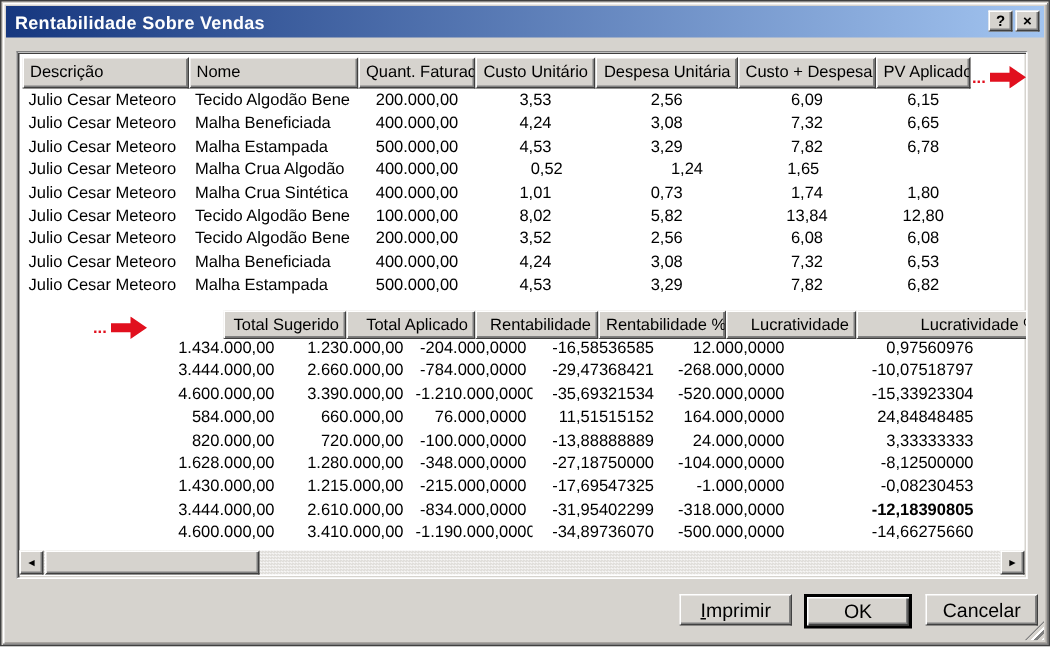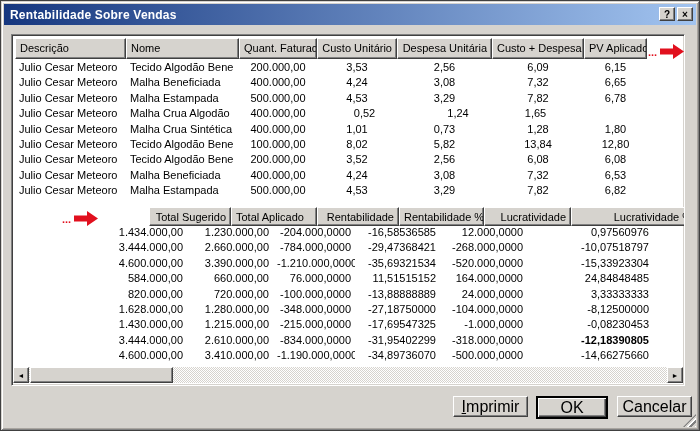--- a/index.html
+++ b/index.html
@@ -32,21 +32,21 @@
     background-size:2px 2px;}
   .sbtn{position:absolute;top:0;width:16px;height:16px;background:#D6D3CE;border:1px solid;
     border-color:#FFFFFF #404040 #404040 #FFFFFF;box-shadow:inset -1px -1px 0 #808080;
     box-sizing:border-box;font-size:7px;line-height:13px;text-align:center;color:#000;padding:0;}
   .sbtn.left{left:0;} .sbtn.right{right:0;}
   .sthumb{position:absolute;top:0;left:17px;width:143px;height:16px;background:#D6D3CE;
     border:1px solid;border-color:#FFFFFF #404040 #404040 #FFFFFF;
     box-shadow:inset -1px -1px 0 #808080;box-sizing:border-box;}
   .pushbtn{position:absolute;background:#D6D3CE;border:1px solid;
     border-color:#FFFFFF #404040 #404040 #FFFFFF;box-shadow:inset -1px -1px 0 #808080;
-    box-sizing:border-box;font-family:"Liberation Sans",sans-serif;font-size:16px;color:#000;
+    box-sizing:border-box;font-family:"Liberation Sans",sans-serif;font-size:13px;color:#000;
     text-align:center;padding:0;}
   .pushbtn span{display:block;line-height:19px;}
   .pushbtn.default{border:2px solid #000;box-shadow:inset 1px 1px 0 #FFFFFF, inset -1px -1px 0 #404040, inset -2px -2px 0 #808080;}
   .pushbtn.u-first span::first-letter{text-decoration:underline;}
   .resize-grip{position:absolute;right:3px;bottom:3px;width:13px;height:13px;
     background:repeating-linear-gradient(135deg,#D6D3CE 0 2px,#FFFFFF 2px 3px,#808080 3px 5px);
     clip-path:polygon(100% 0,100% 100%,0 100%);}
 </style>
 </head>
 <body>
@@ -106,21 +106,21 @@
           <div class="cell" style="width: 95px; text-align: center;">0,52</div>
           <div class="cell" style="width: 92px; text-align: center;">1,24</div>
           <div class="cell" style="width: 63px; text-align: center;">1,65</div>
         </div>
         <div class="row">
           <div class="cell" style="width: 111px; text-align: left;">Julio Cesar Meteoro</div>
           <div class="cell" style="width: 113px; text-align: left;">Malha Crua Sintética</div>
           <div class="cell" style="width: 78px; text-align: center;">400.000,00</div>
           <div class="cell" style="width: 80px; text-align: center;">1,01</div>
           <div class="cell" style="width: 95px; text-align: center;">0,73</div>
-          <div class="cell" style="width: 92px; text-align: center;">1,28</div>
+          <div class="cell" style="width: 92px; text-align: center;">1,74</div>
           <div class="cell" style="width: 63px; text-align: center;">1,80</div>
         </div>
         <div class="row">
           <div class="cell" style="width: 111px; text-align: left;">Julio Cesar Meteoro</div>
           <div class="cell" style="width: 113px; text-align: left;">Tecido Algodão Bene</div>
           <div class="cell" style="width: 78px; text-align: center;">100.000,00</div>
           <div class="cell" style="width: 80px; text-align: center;">8,02</div>
           <div class="cell" style="width: 95px; text-align: center;">5,82</div>
           <div class="cell" style="width: 92px; text-align: center;">13,84</div>
           <div class="cell" style="width: 63px; text-align: center;">12,80</div>
@@ -163,21 +163,21 @@
 
     <div class="red-indicator" style="left:50px;top:176px;">
       <span class="red-dots">...</span>
       <svg width="24" height="15" viewBox="0 0 24 15">
         <polygon points="0,4.5 13,4.5 13,0 24,7.5 13,15 13,10.5 0,10.5" fill="#E1101E"></polygon>
       </svg>
     </div>
 
     <div class="hdr-row" id="bottom-header" style="left:93px;top:172px;height:19px;">
         <div class="hdrcell" style="width: 82px; text-align: right; margin-left: 44px;">Total Sugerido</div>
-        <div class="hdrcell" style="width: 86px; text-align: left;">Total Aplicado</div>
+        <div class="hdrcell" style="width: 86px; text-align: right;">Total Aplicado</div>
         <div class="hdrcell" style="width: 82px; text-align: right;">Rentabilidade</div>
         <div class="hdrcell" style="width: 85px; text-align: right;">Rentabilidade %</div>
         <div class="hdrcell" style="width: 87px; text-align: right;">Lucratividade</div>
         <div class="hdrcell" style="width: 126px; text-align: right;">Lucratividade %</div>
       </div>
     <div class="data-rows" id="bottom-rows" style="left:93px;top:190px;flex-direction:column;">
         <div class="row">
           <div class="cell" style="width: 82px; text-align: right;">1.434.000,00</div>
           <div class="cell" style="width: 86px; text-align: right;">1.230.000,00</div>
           <div class="cell" style="width: 82px; text-align: right;">-204.000,0000</div>

